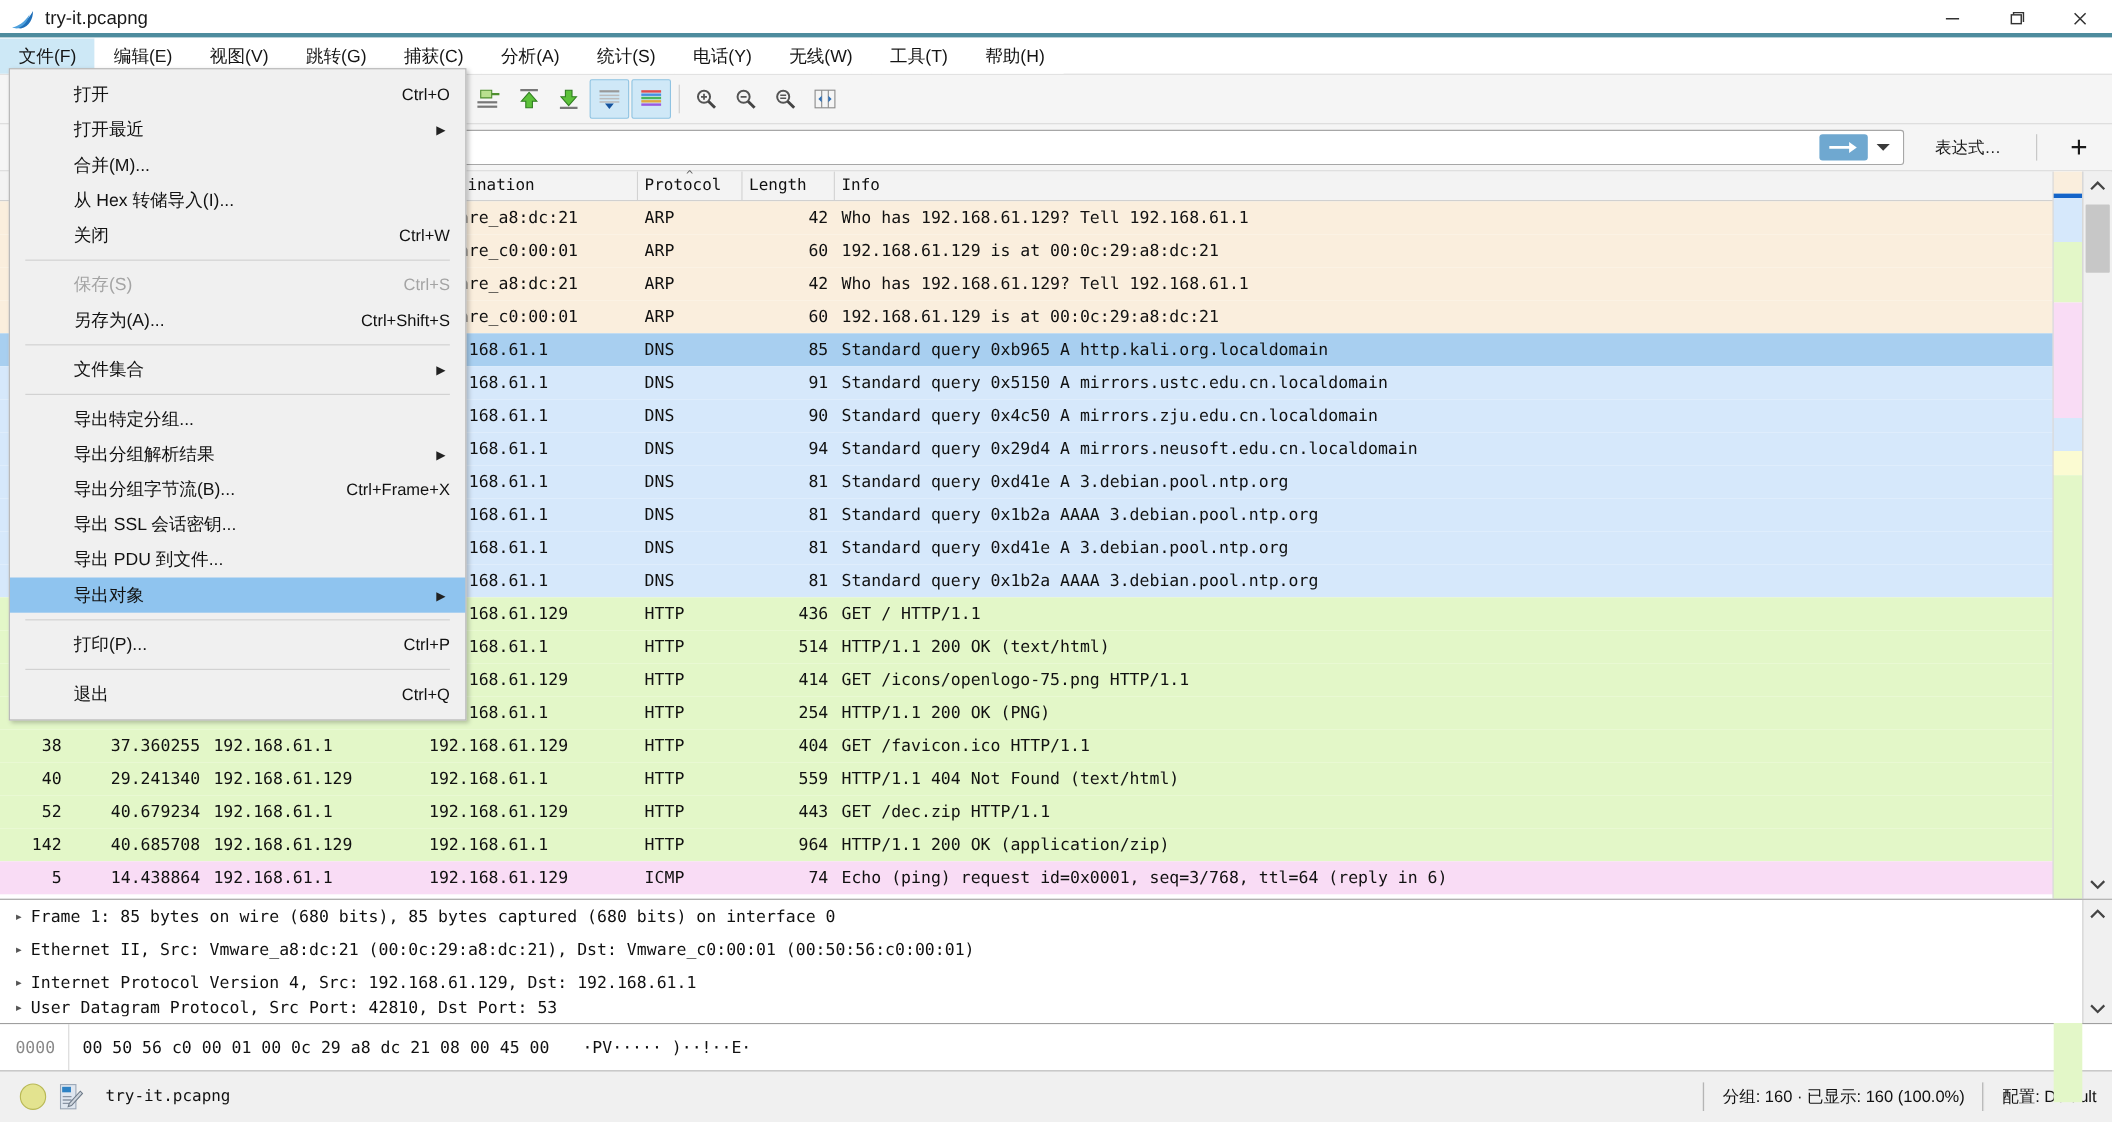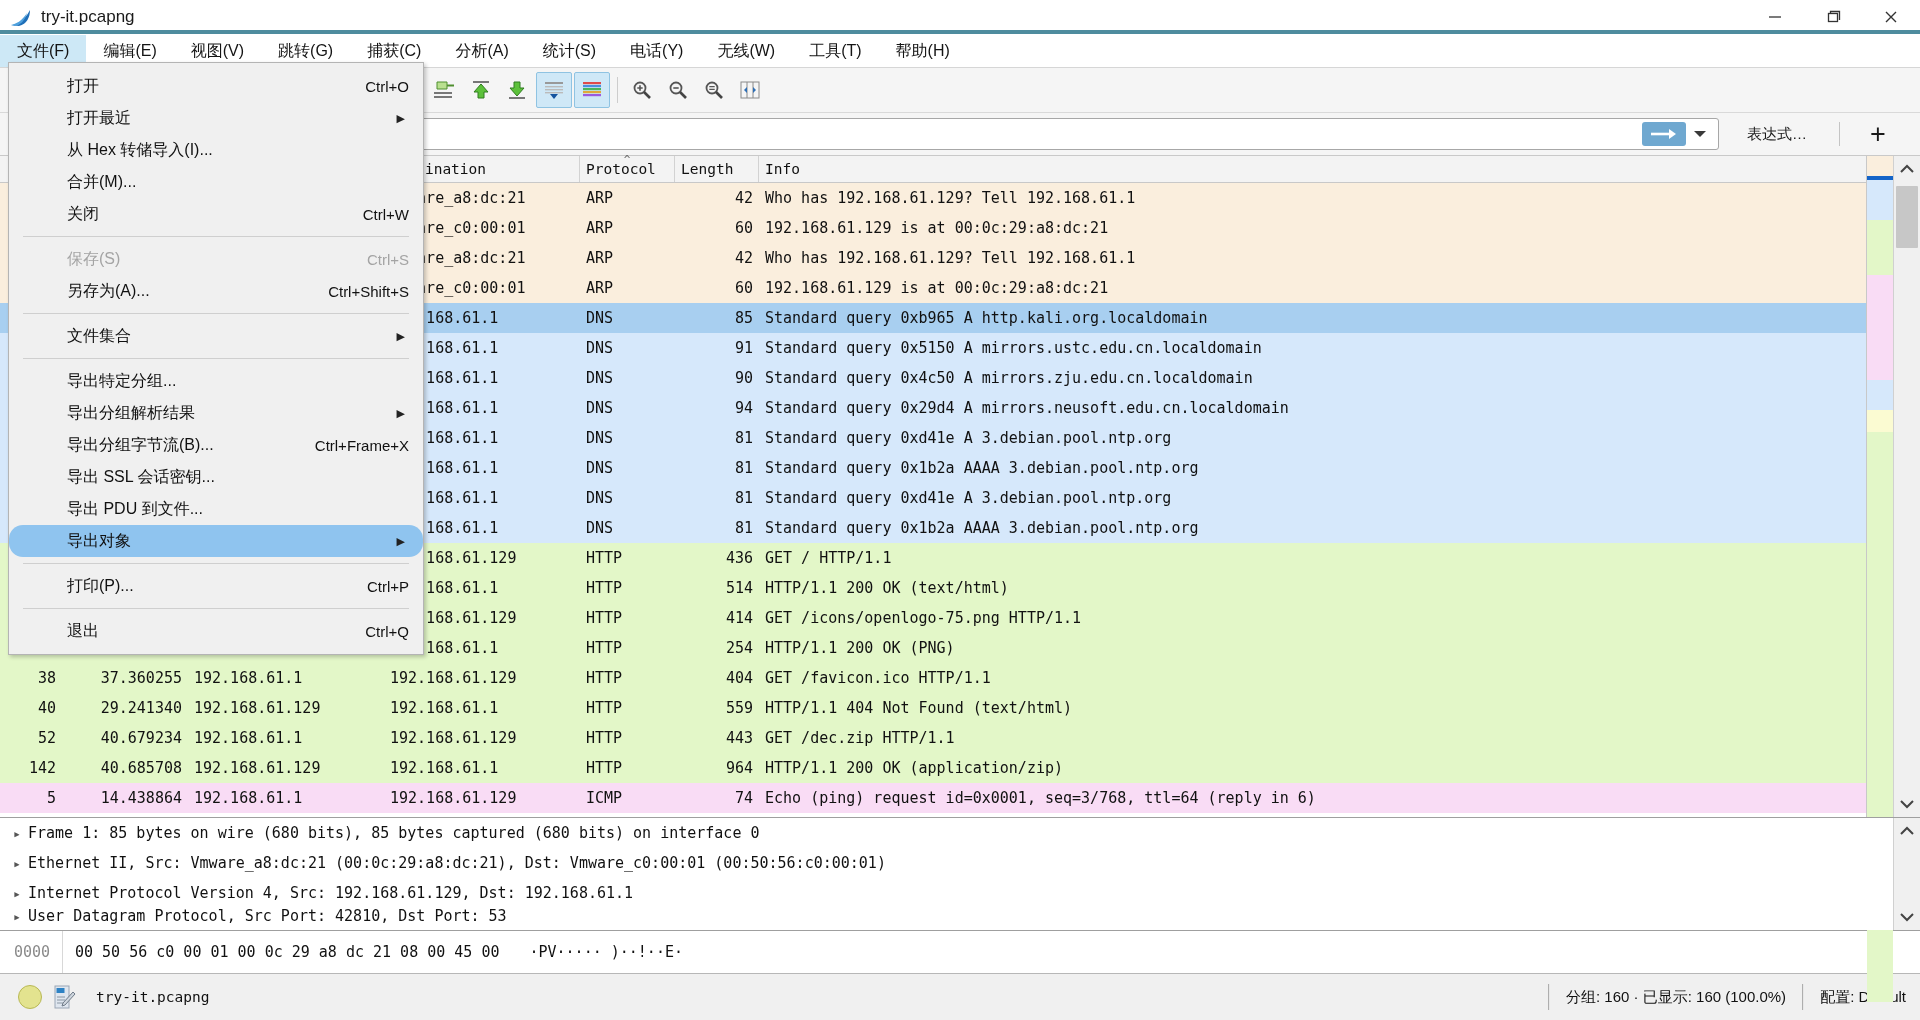--- a/index.html
+++ b/index.html
@@ -34,21 +34,21 @@
   .tealstrip{position:absolute;left:0;top:30px;width:1920px;height:4px;background:#4e8c9e;z-index:0;}
 
   
   .toolbar{height:44px;background:#f5f5f5;display:flex;align-items:center;gap:2px;
            padding-left:6px;flex:0 0 auto;border-bottom:1px solid #d9d9d9;position:relative;}
   .tbtn{width:34px;height:34px;display:flex;align-items:center;justify-content:center;border-radius:2px;}
   .tbtn.sel{background:#cfe8f7;border:1px solid #8fc3e2;}
   .tsep{width:1px;height:26px;background:#cdcdcd;margin:0 5px;}
 
   
-  .filterbar{height:42px;background:#f5f5f5;display:flex;align-items:center;padding:0 24px;
+  .filterbar{height:42px;background:#f5f5f5;display:flex;align-items:center;padding:0 12px;
              flex:0 0 auto;border-bottom:1px solid #c9c9c9;gap:16px;}
   .filter-input{flex:1 1 auto;height:30px;background:#ffffff;border:1px solid #a7a7a7;border-radius:3px;
                 display:flex;align-items:center;padding:0 4px 0 10px;font-size:14px;color:#666;}
   .filter-input .ph{flex:1 1 auto;}
   .arrowbtn{width:44px;height:24px;background:#6fa8d0;border-radius:3px;display:flex;align-items:center;
             justify-content:center;}
   .caretbtn{width:28px;height:24px;display:flex;align-items:center;justify-content:center;}
   .expr{font-size:15px;color:#1a1a1a;padding:0 12px;white-space:nowrap;}
   .vsep{width:1px;height:24px;background:#c4c4c4;margin:0 4px;}
   .plusbtn{width:36px;height:30px;display:flex;align-items:center;justify-content:center;
@@ -113,21 +113,21 @@
   .st-right{margin-left:auto;display:flex;align-items:center;}
   .stsep{width:0;height:26px;border-left:1px solid #aeaeae;border-right:1px solid #e8e8e8;margin:0 16px;}
   .st-counts{font-family:"Liberation Sans", sans-serif;font-size:15px;}
   .st-prof{font-size:15px;padding-right:6px;}
 
   
   .menupop{position:absolute;left:8px;top:62px;width:414px;background:#f0f0f0;
            border:1px solid #b4b4b4;box-shadow:2px 2px 4px rgba(0,0,0,.22);z-index:50;padding:7px 0;}
   .mrow{height:32px;display:flex;align-items:center;padding-left:58px;padding-right:14px;font-size:16px;color:#111;position:relative;}
   .mrow.disabled{color:#a4a4a4;}
-  .mrow.hl{background:#8fc4ef;border-radius:14px;}
+  .mrow.hl{background:#8fc4ef;}
   .mrow .acc{margin-left:auto;font-size:15px;color:#111;padding-left:24px;}
   .mrow.disabled .acc{color:#a4a4a4;}
   .mrow .sub{position:absolute;right:18px;font-size:11px;color:#222;}
   .msep{height:1px;background:#cfcfcf;margin:6px 14px;}
 </style>
 </head>
 <body>
 
 <div class="app">
 
@@ -623,24 +623,24 @@
   <div class="menupop" id="menupop">
       <div class="mrow">
         <span>打开</span>
         <span class="acc">Ctrl+O</span>
       </div>
       <div class="mrow">
         <span>打开最近</span>
         <span class="sub">▶</span>
       </div>
       <div class="mrow">
+        <span>合并(M)...</span>
+      </div>
+      <div class="mrow">
         <span>从 Hex 转储导入(I)...</span>
-      </div>
-      <div class="mrow">
-        <span>合并(M)...</span>
       </div>
       <div class="mrow">
         <span>关闭</span>
         <span class="acc">Ctrl+W</span>
       </div>
       <div class="msep"></div>
       <div class="mrow disabled">
         <span>保存(S)</span>
         <span class="acc">Ctrl+S</span>
       </div>

